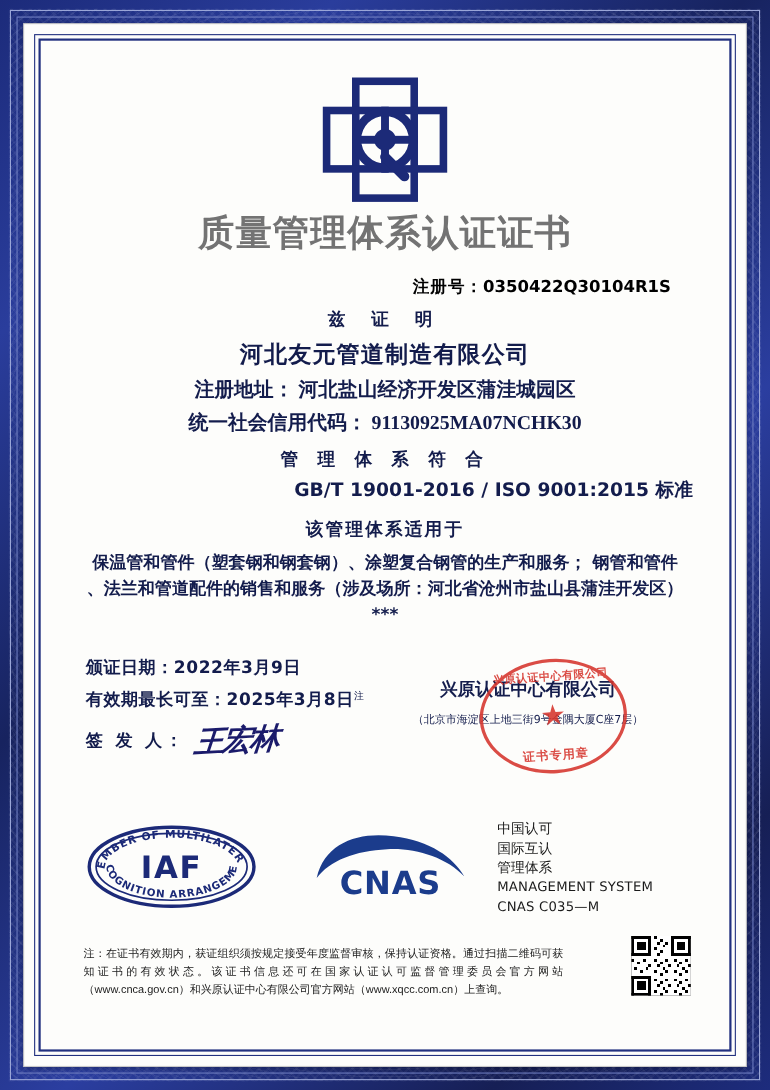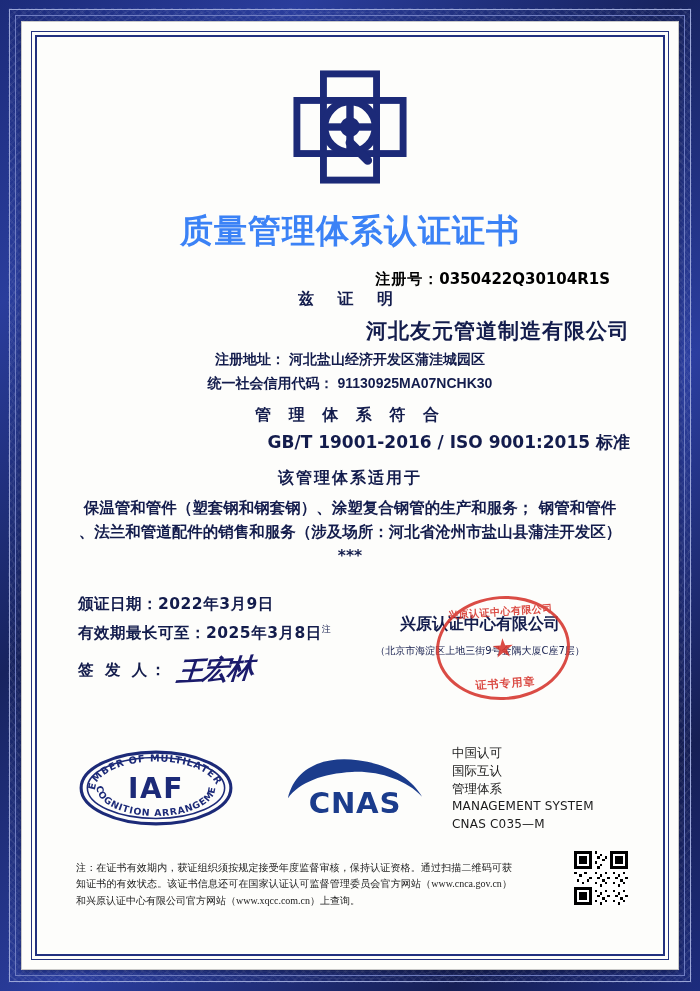--- a/index.html
+++ b/index.html
@@ -81,56 +81,56 @@
     margin-top: 22px;
   }
 
   
   .doc-title {
     text-align: center;
     font-family: "DejaVu Sans", sans-serif;
     font-weight: bold;
     font-size: 33px;
     letter-spacing: 1px;
-    color: #3b82f6;
-    margin-top: 23px;
+    color: #737373;
+    margin-top: 4px;
   }
 
   .reg-no-row {
     margin-top: 16px;
     text-align: right;
     padding-right: 20px;
     font-size: 15px;
     font-weight: bold;
     color: #000000;
     font-family: "DejaVu Sans", sans-serif;
   }
   .reg-no-row .reg-label { letter-spacing: 1px; }
 
   .attest {
     text-align: center;
-    margin-top: 0;
+    margin-top: 10px;
     font-size: 16px;
     font-weight: bold;
     letter-spacing: 9px;
     font-family: "DejaVu Sans", sans-serif;
   }
   .company {
-    text-align: right;
+    text-align: center;
     margin-top: 7px;
     font-size: 21px;
     font-weight: bold;
     letter-spacing: 1px;
     font-family: "DejaVu Sans", sans-serif;
   }
   .info-line {
     text-align: center;
     margin-top: 6px;
-    font-size: 14px;
-    font-family: Liberation Sans, sans-serif;
+    font-size: 18px;
+    font-family: Liberation Serif, serif;
     font-weight: bold;
   }
   .sys-conform {
     text-align: center;
     margin-top: 12px;
     font-size: 16px;
     font-weight: bold;
     letter-spacing: 6px;
     font-family: "DejaVu Sans", sans-serif;
   }
@@ -284,21 +284,21 @@
 
   
   .footnote {
     position: absolute;
     left: 36px;
     right: 148px;
     bottom: 42px;
     font-size: 10px;
     line-height: 1.65;
     color: #1a1a1a;
-    font-family: Liberation Serif, serif;
+    font-family: Liberation Sans, sans-serif;
     text-align: justify;
   }
   
   .qr {
     position: absolute;
     right: 32px;
     bottom: 46px;
     width: 54px;
     height: 54px;
     background:

